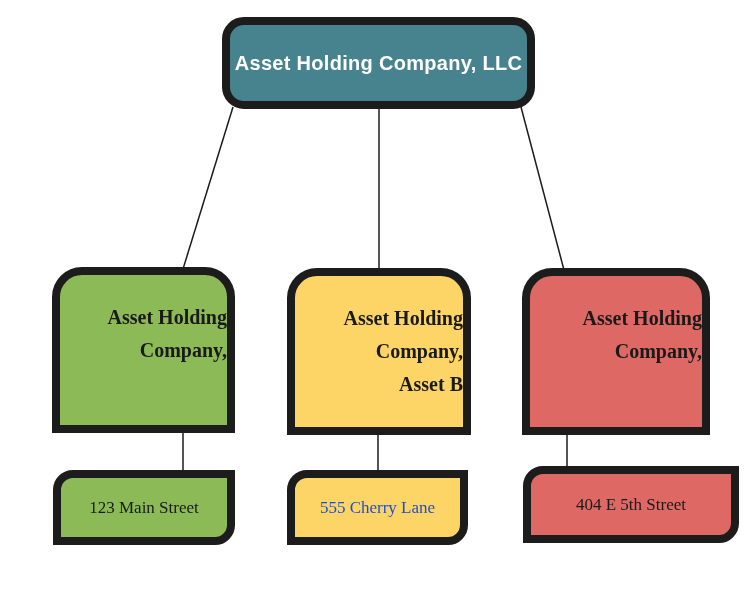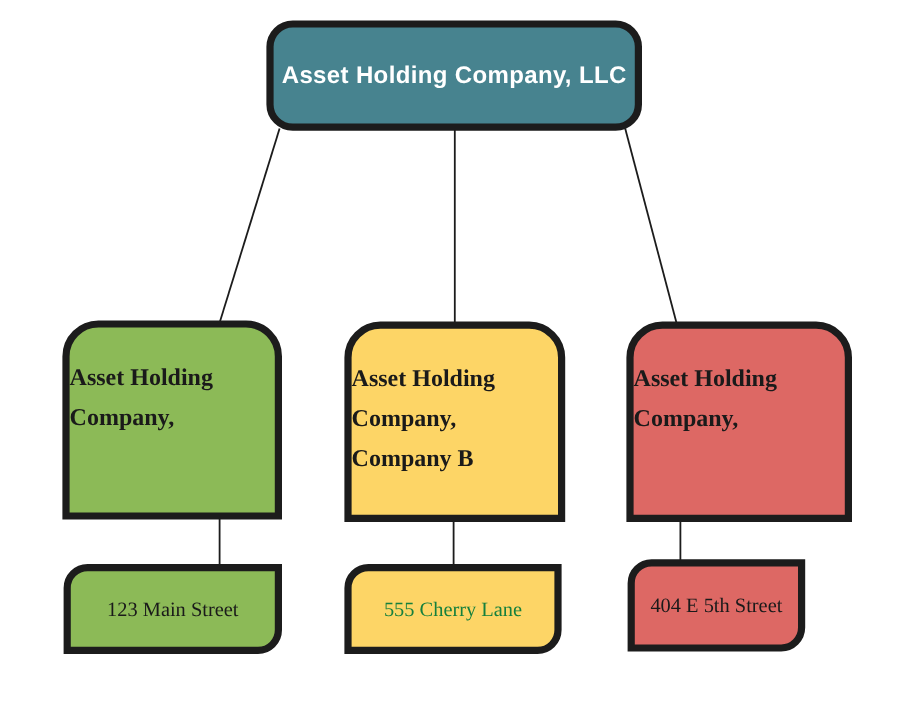--- a/index.html
+++ b/index.html
@@ -13,58 +13,58 @@
   }
   .connectors {
     position: absolute;
     left: 0; top: 0;
     width: 754px; height: 596px;
     z-index: 0;
   }
   .node {
     position: absolute;
     box-sizing: border-box;
-    border: 6px solid #7f1d1d;
+    border: 8px solid #7f1d1d;
     z-index: 1;
   }
   .root {
     left: 222px; top: 17px;
     width: 313px; height: 92px;
     border-radius: 22px;
     display: flex;
     align-items: center;
     justify-content: center;
     font-family: "Liberation Sans", sans-serif;
     font-weight: bold;
     font-size: 20px;
     letter-spacing: 0.3px;
   }
   .series {
     height: 166px;
     border-radius: 30px 30px 0 0;
-    text-align: left;
+    text-align: right;
     padding-top: 26px;
     font-weight: bold;
     font-size: 20px;
     line-height: 33px;
   }
   .series-a { left: 52px;  top: 267px; width: 183px; }
   .series-b { left: 287px; top: 268px; width: 184px; height: 167px; }
   .series-c { left: 522px; top: 268px; width: 188px; height: 167px; }
   .addr {
     height: 75px;
     border-radius: 20px 0 20px 0;
     display: flex;
     align-items: center;
     justify-content: center;
     font-size: 17px;
   }
   .addr-a { left: 53px;  top: 470px; width: 182px; }
   .addr-b { left: 287px; top: 470px; width: 181px; }
-  .addr-c { left: 523px; top: 466px; width: 148px; height: 77px; }
+  .addr-c { left: 523px; top: 466px; width: 216px; height: 77px; }
 </style>
 </head>
 <body>
 
 <div class="canvas" style="background-color: rgb(255, 255, 255);">
 
   <svg class="connectors" viewBox="0 0 754 596" xmlns="http://www.w3.org/2000/svg">
     <line x1="233" y1="107" x2="183" y2="269" stroke-width="1.5" style="stroke: rgb(28, 28, 28);"></line>
     <line x1="379" y1="107" x2="379" y2="270" stroke-width="1.5" style="stroke: rgb(28, 28, 28);"></line>
     <line x1="521" y1="107" x2="564" y2="270" stroke-width="1.5" style="stroke: rgb(28, 28, 28);"></line>
@@ -78,33 +78,33 @@
   </div>
 
   <div class="node series series-a" style="background-color: rgb(140, 186, 87); color: rgb(26, 26, 26); border-color: rgb(28, 28, 28);">
     <div>Asset Holding</div>
     <div>Company,</div>
   </div>
 
   <div class="node series series-b" style="background-color: rgb(253, 213, 102); color: rgb(26, 26, 26); border-color: rgb(28, 28, 28);">
     <div>Asset Holding</div>
     <div>Company,</div>
-    <div>Company B</div>
+    <div>Asset B</div>
   </div>
 
   <div class="node series series-c" style="background-color: rgb(221, 104, 100); color: rgb(26, 26, 26); border-color: rgb(28, 28, 28);">
     <div>Asset Holding</div>
     <div>Company,</div>
   </div>
 
   <div class="node addr addr-a" style="background-color: rgb(140, 186, 87); color: rgb(26, 26, 26); border-color: rgb(28, 28, 28);">
     <span>123 Main Street</span>
   </div>
 
-  <div class="node addr addr-b" style="background-color: rgb(253, 213, 102); color: #15803d; border-color: rgb(28, 28, 28);">
+  <div class="node addr addr-b" style="background-color: rgb(253, 213, 102); color: #1d4ed8; border-color: rgb(28, 28, 28);">
     <span>555 Cherry Lane</span>
   </div>
 
   <div class="node addr addr-c" style="background-color: rgb(221, 104, 100); color: rgb(26, 26, 26); border-color: rgb(28, 28, 28);">
     <span>404 E 5th Street</span>
   </div>
 
 </div>
 
 </body></html>

